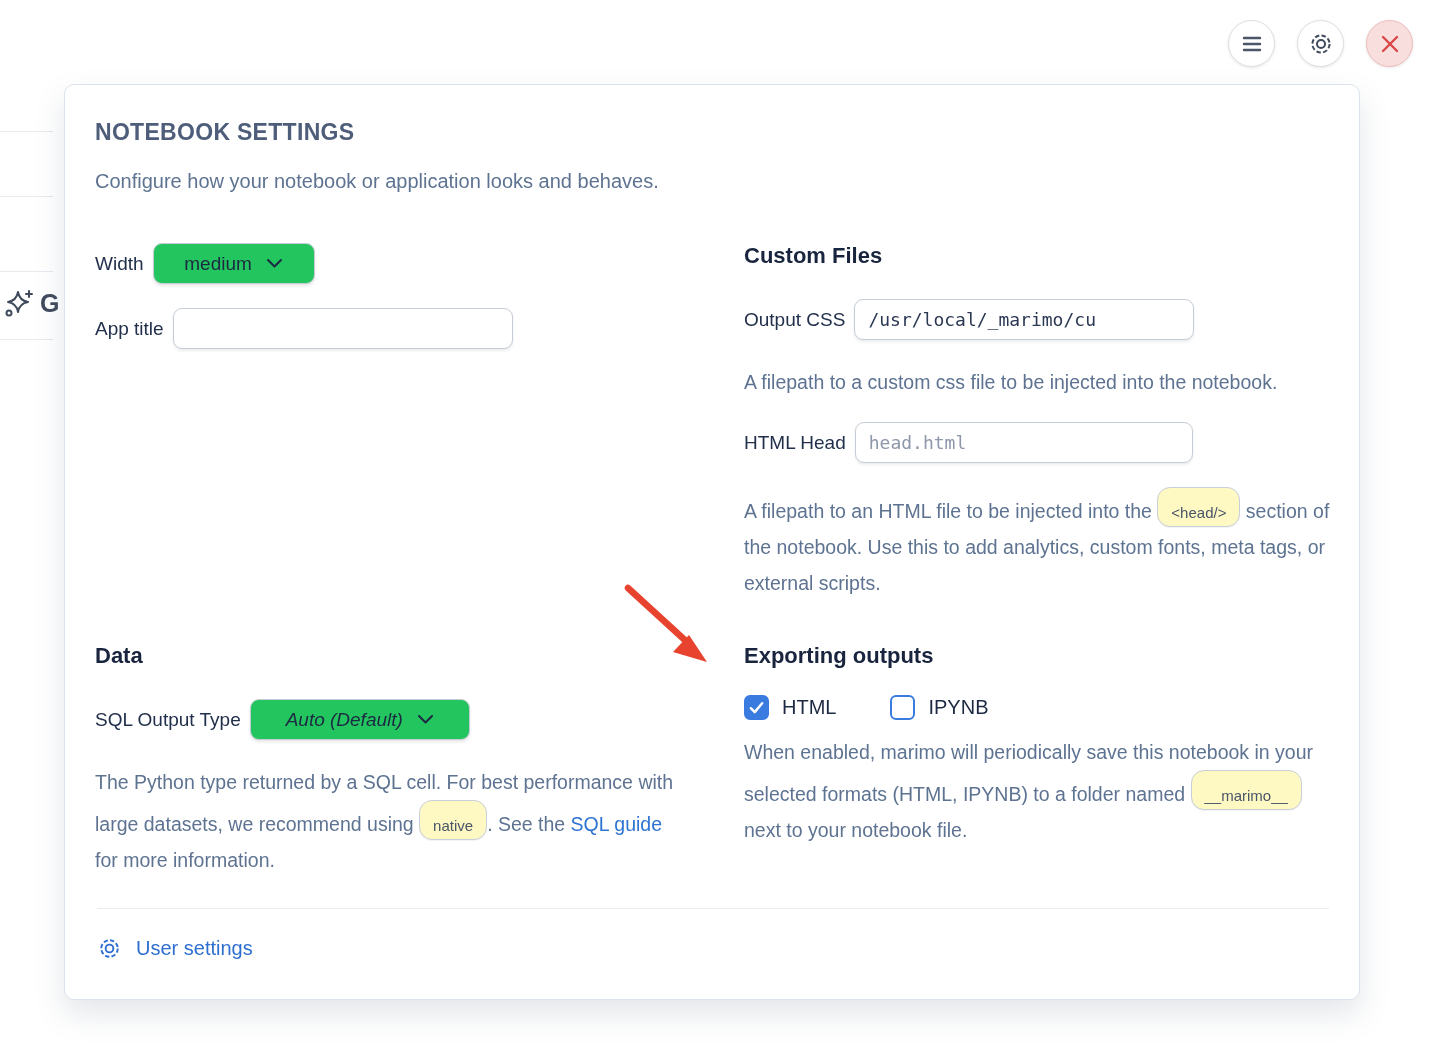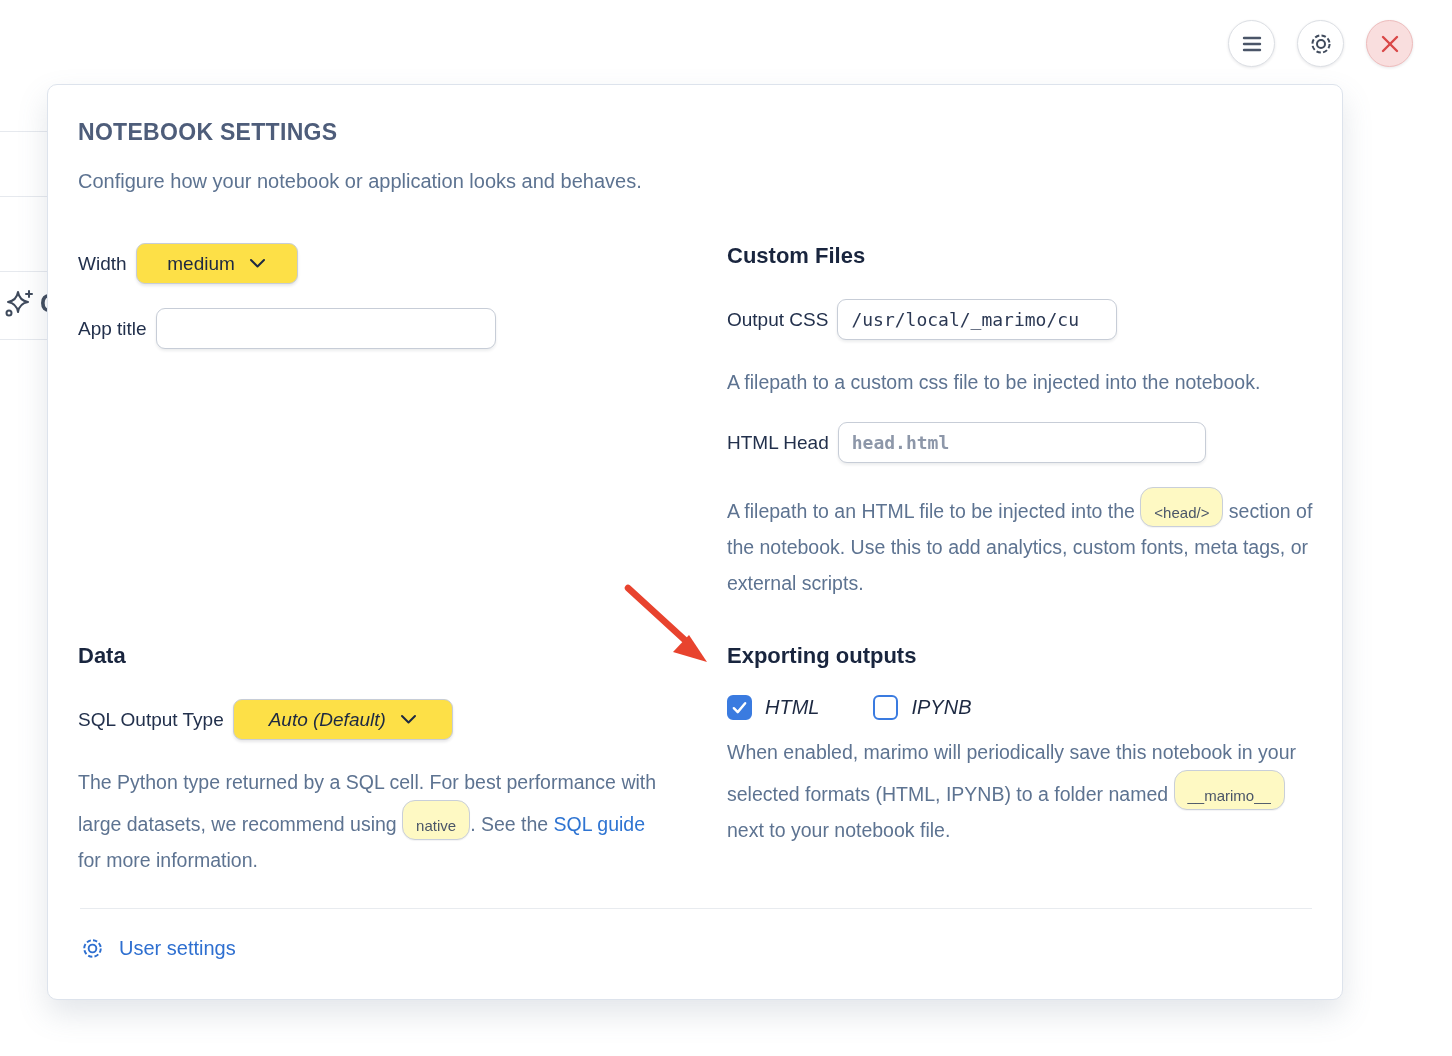--- a/index.html
+++ b/index.html
@@ -14,56 +14,56 @@
     font-size:25px; color:#3f4a5c; font-weight:bold; }
 
   
   .top-controls { position:absolute; top:20px; left:1228px; display:flex; gap:22px; z-index:4; }
   .circle-btn { width:47px; height:47px; border-radius:50%; background:#fff;
     border:1px solid #dcdfe4; box-shadow:0 1px 3px rgba(15,23,42,.10);
     display:flex; align-items:center; justify-content:center; cursor:pointer; }
   .circle-btn.danger { background:#f9dede; border-color:#eebcbc; }
 
   
-  .modal { position:absolute; left:47px; top:84px; width:1296px; height:916px;
+  .modal { position:absolute; left:64px; top:84px; width:1296px; height:916px;
     background:#fff; border:1px solid #dde3ec; border-radius:10px;
     box-shadow:0 14px 30px rgba(100,116,139,.18); z-index:2;
     padding:34px 28px 0 30px; overflow:hidden; }
 
   .modal-title { font-size:23px; font-weight:bold; letter-spacing:.3px; color:#4e5d7a; }
   .modal-subtitle { margin-top:24px; font-size:20px; color:#5d7391; }
 
   .grid { margin-top:50px; display:grid; grid-template-columns:1fr 1fr; column-gap:62px; row-gap:42px; }
 
   .section-heading { font-size:22px; font-weight:bold; color:#19253e; margin-bottom:30px; }
 
   .field-row { display:flex; align-items:center; gap:9px; margin-bottom:24px; }
   .field-label { font-size:19px; color:#22304c; white-space:nowrap; }
 
-  .select-box { height:41px; background:#fde047; border:1px solid #c7cdd7; border-radius:9px;
+  .select-box { height:41px; background:#22c55e; border:1px solid #c7cdd7; border-radius:9px;
     box-shadow:0 2px 3px rgba(15,23,42,.10);
     display:flex; align-items:center; justify-content:center; gap:14px;
     padding:0 14px; cursor:pointer; }
   .select-value { font-size:19px; color:#1d2942; }
 
   .text-input { height:41px; background:#fff; border:1px solid #c7cdd7; border-radius:9px;
     box-shadow:0 2px 3px rgba(15,23,42,.08); padding:0 13px;
     font-size:19px; color:#2b3853; outline:none; }
   .text-input.mono { font-family:"DejaVu Sans Mono", monospace; font-size:18px; }
   .text-input.mono::placeholder { color:#8d97a9; opacity:1; }
 
   .help { font-size:19.5px; line-height:36px; color:#5d7391; }
   .help .inline-pill { display:inline-block; font-family:Liberation Sans, sans-serif;
     font-size:15px; color:#4a5568; background:#fef9c3; border:1px solid #c9cfd9;
     border-radius:13px; padding:14px 13px 2px; line-height:22px; vertical-align:baseline;
     box-shadow:0 1px 1px rgba(15,23,42,.05); }
   .help a.link { color:#2e74d2; text-decoration:none; cursor:pointer; }
 
   
-  .check-row { display:flex; align-items:center; gap:54px; margin-bottom:14px; margin-top:2px;font-style:italic; }
+  .check-row { display:flex; align-items:center; gap:54px; margin-bottom:14px; margin-top:2px; }
   .check-item { display:flex; align-items:center; gap:13px; cursor:pointer; }
   .checkbox { width:25px; height:25px; border-radius:6px; border:2px solid #3a7be0;
     background:#fff; display:flex; align-items:center; justify-content:center; }
   .checkbox svg { display:none; }
   .checkbox.is-checked { background:#3a7be0; border-color:#3a7be0; }
   .checkbox.is-checked svg { display:block; }
   .check-label { font-size:20px; color:#1d2942; }
 
   
   .footer-divider { height:1px; background:#e8ebef; margin:30px 2px 0; }
@@ -138,26 +138,26 @@
         <div class="field-row">
           <span class="field-label">App title</span>
           <input class="text-input" style="width: 340px;" type="text" value="">
         </div>
       </div>
 
       <div class="section">
         <div class="section-heading">Custom Files</div>
         <div class="field-row">
           <span class="field-label">Output CSS</span>
-          <input class="text-input mono" style="width: 280px;" type="text" value="/usr/local/_marimo/cu">
+          <input class="text-input mono" style="width: 340px;" type="text" value="/usr/local/_marimo/cu">
         </div>
         <div class="help" style="margin-top:16px;margin-bottom:22px;">A filepath to a custom css file to be injected into the notebook.</div>
         <div class="field-row">
           <span class="field-label">HTML Head</span>
-          <input class="text-input mono" style="width: 368px; font-weight: bold;" type="text" placeholder="head.html">
+          <input class="text-input mono" style="width: 338px;" type="text" placeholder="head.html">
         </div>
         <div class="help" style="margin-top:16px;">
           <span>A filepath to an HTML file to be injected into the </span><span class="inline-pill">&lt;head/&gt;</span><span> section of the notebook. Use this to add analytics, custom fonts, meta tags, or external scripts.</span>
         </div>
       </div>
 
       <div class="section">
         <div class="section-heading">Data</div>
         <div class="field-row">
           <span class="field-label">SQL Output Type</span>

